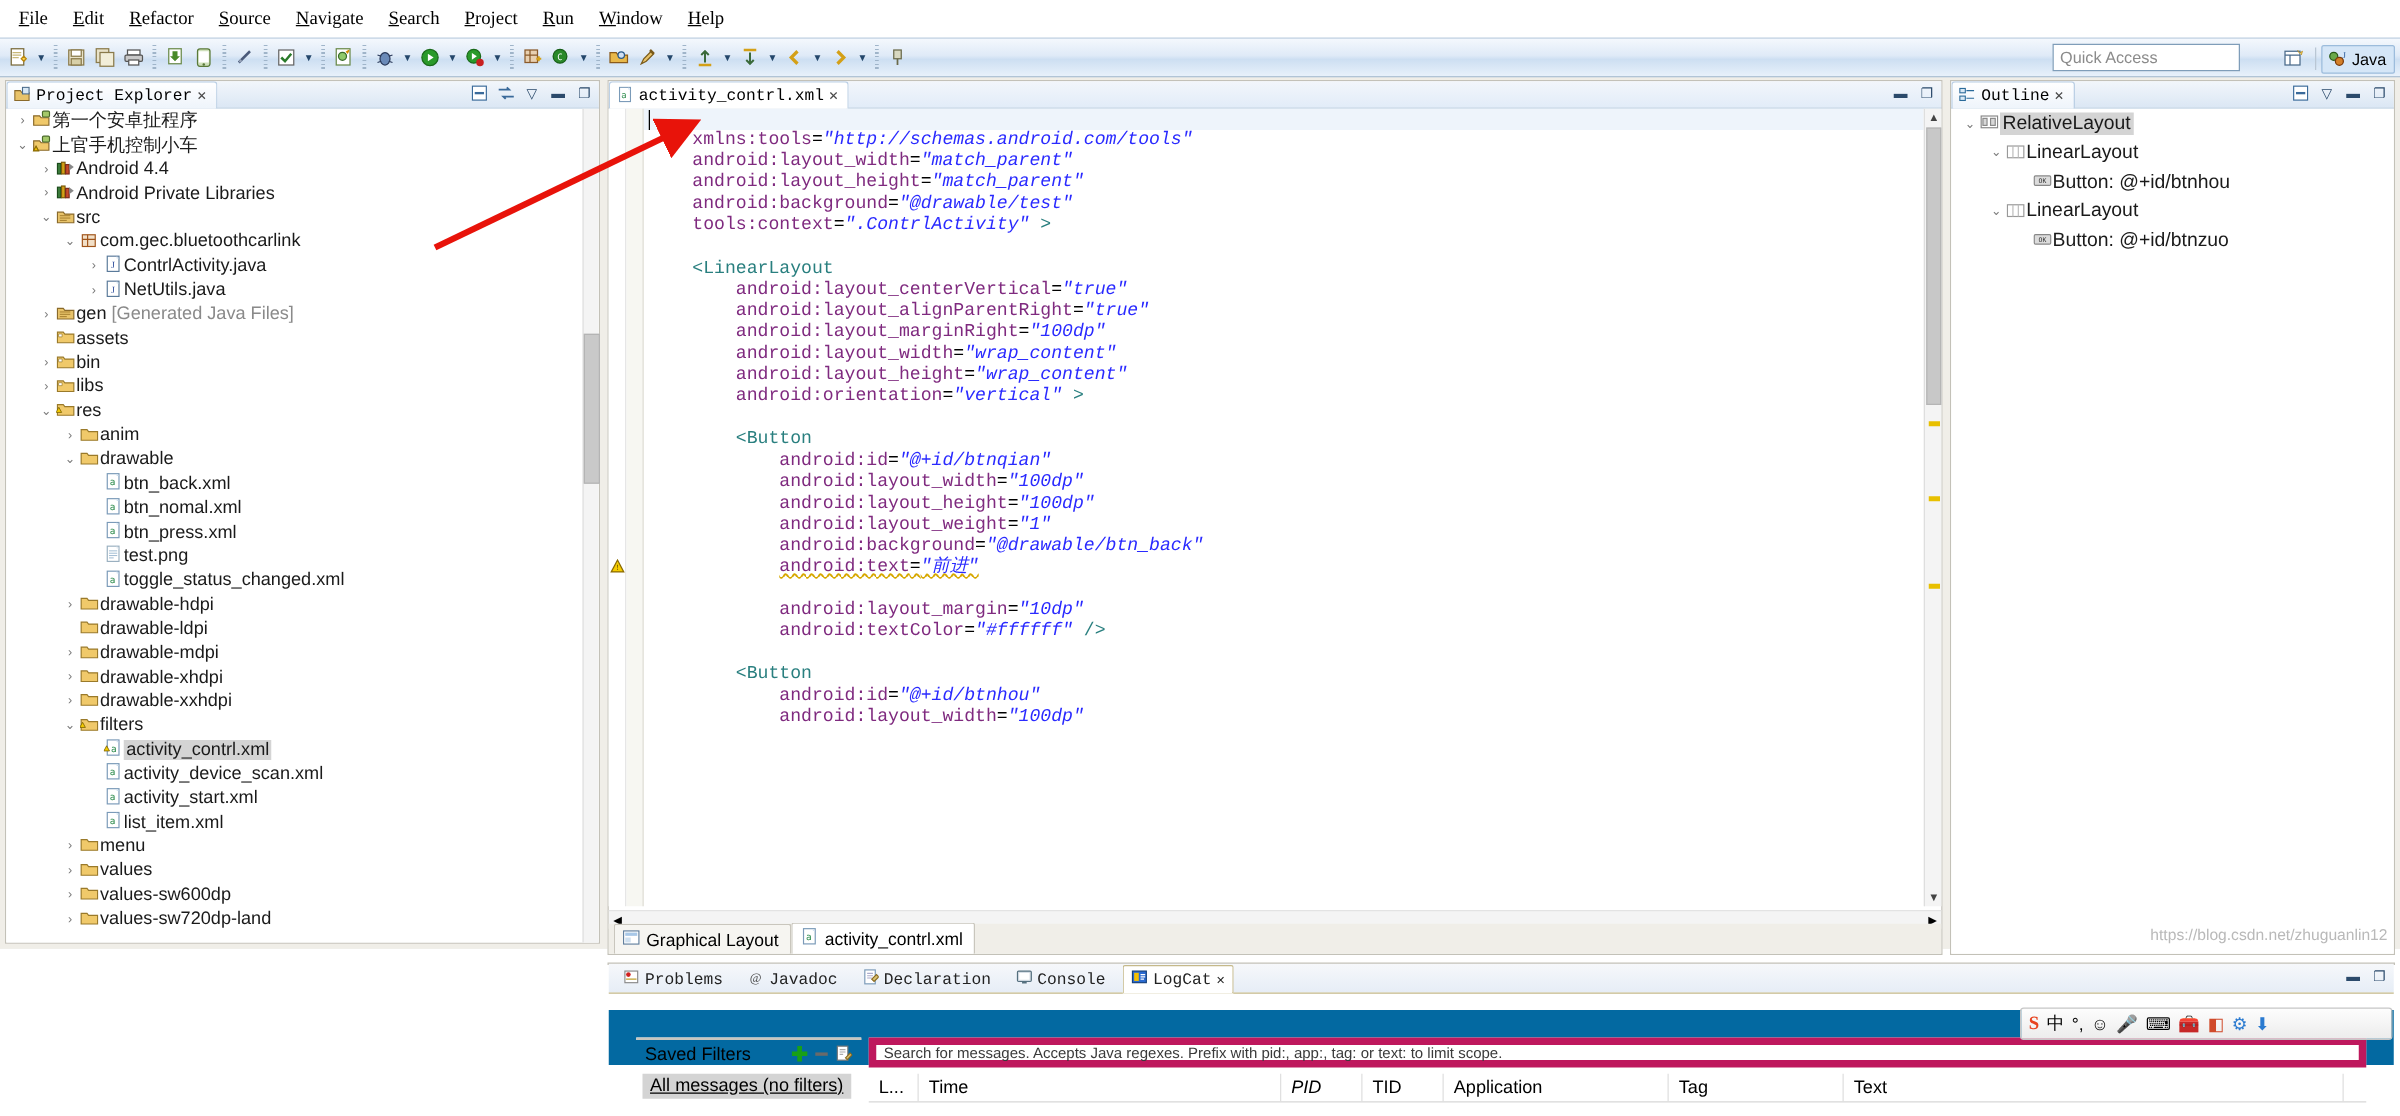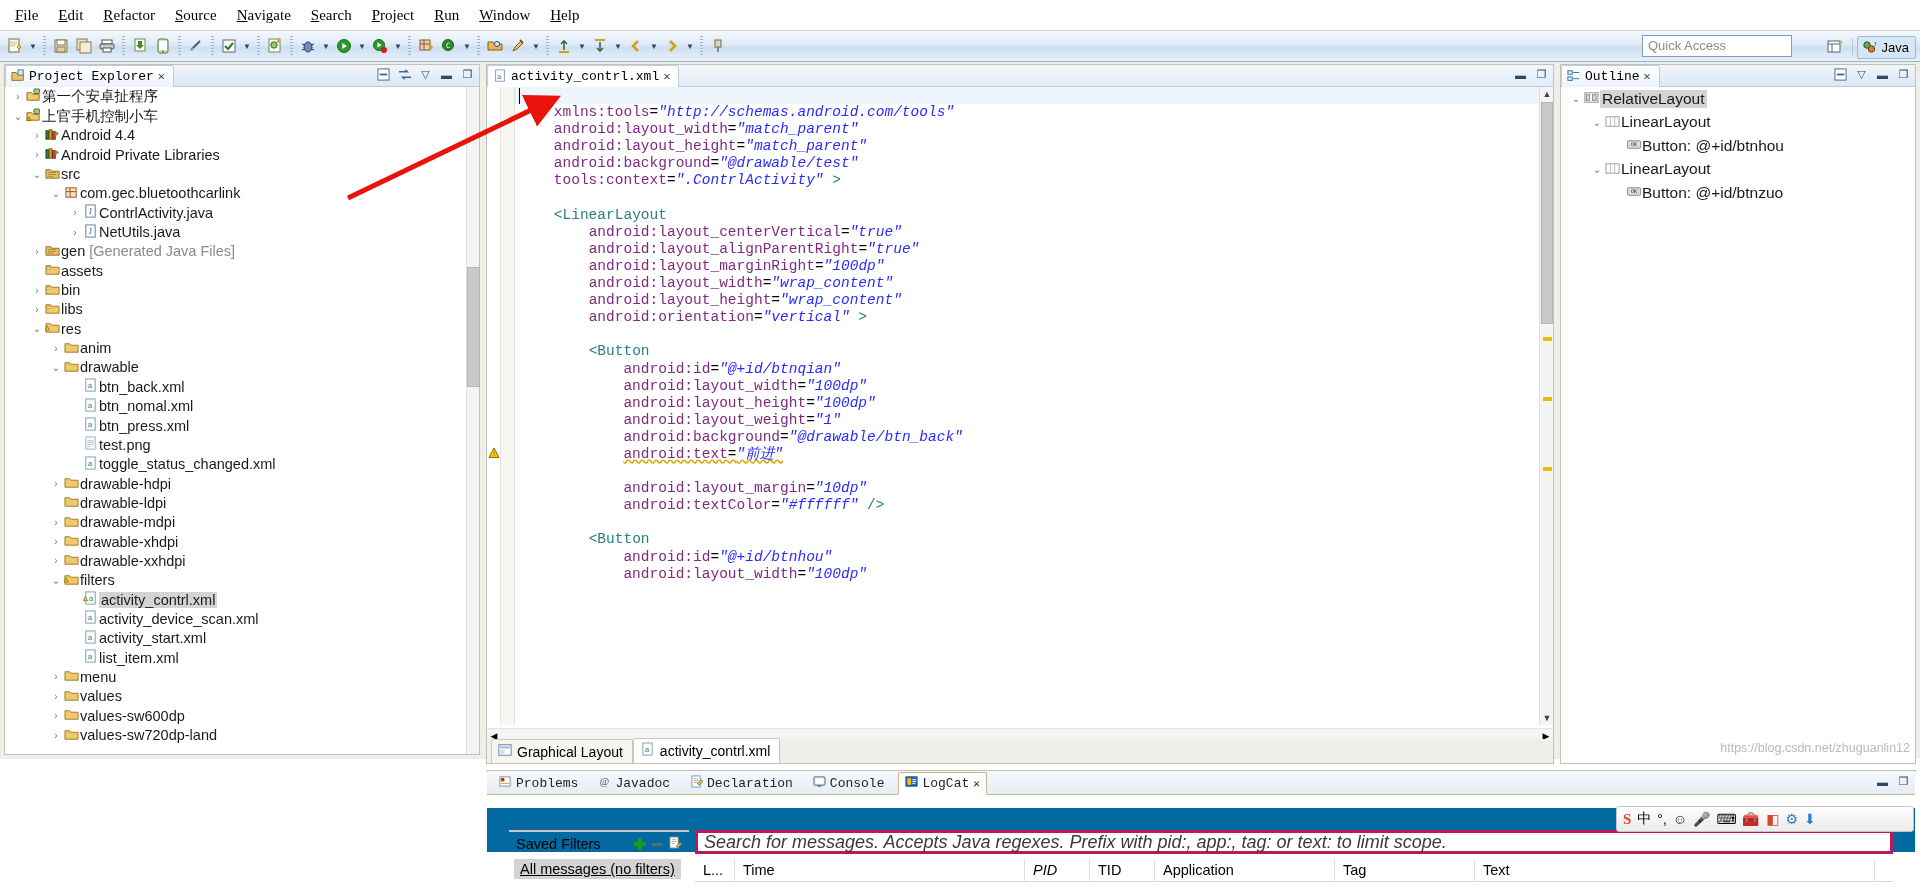--- a/index.html
+++ b/index.html
@@ -128,22 +128,22 @@
            padding:2px 6px; color:#222; }
   .bvtab.active { background:#fff; border:1px solid #c5b98a; border-bottom:1px solid #fff; position:relative; top:1px; border-radius:2px 2px 0 0;text-align:right;}
 
   .logcat { position:absolute; left:0; right:0; top:24px; bottom:0; background:#0369a1; display:flex; padding:22px; gap:6px;margin-top:13px; }
   .filters { width:180px; border:1px solid #c8c6be; background:#fff; }
   .filters-head { display:flex; align-items:center; height:26px; padding:0 6px; gap:6px; }
   .filters-head .ttl { font-size:14.5px; flex:1; }
   .filter-item { font-size:14.5px; padding:2px 6px; background:#d4d4d4; margin:2px 4px; display:inline-block;text-decoration:underline;}
   .logright { flex:1; display:flex; flex-direction:column; gap:5px; }
   .searchrow { display:flex; align-items:center; gap:4px; }
-  .searchbox { flex:1; height:24px; border:3px solid #be185d; background:#fff; font-size:18px;
-               padding:2px 6px; color:#3a3a3a; display:flex; align-items:center;font-style:italic; }
+  .searchbox { flex:1; height:24px; border:6px solid #be185d; background:#fff; font-size:12px;
+               padding:2px 6px; color:#3a3a3a; display:flex; align-items:center; }
   .logtbl-head { display:flex; font-size:14.5px; border-bottom:1px solid #d8d8d8; }
   .lcol { padding:3px 8px; border-right:1px solid #e0e0e0; }
 
   
   .imebar {
     position:absolute; right:0; top:806px; width:300px; height:26px;
     background:linear-gradient(to bottom,#fdfdfd,#ececec); border:1px solid #c6c6c6;
     display:flex; align-items:center; gap:6px; padding:0 6px; border-radius:3px;
   }
   .imebar .g { font-size:14px; }

